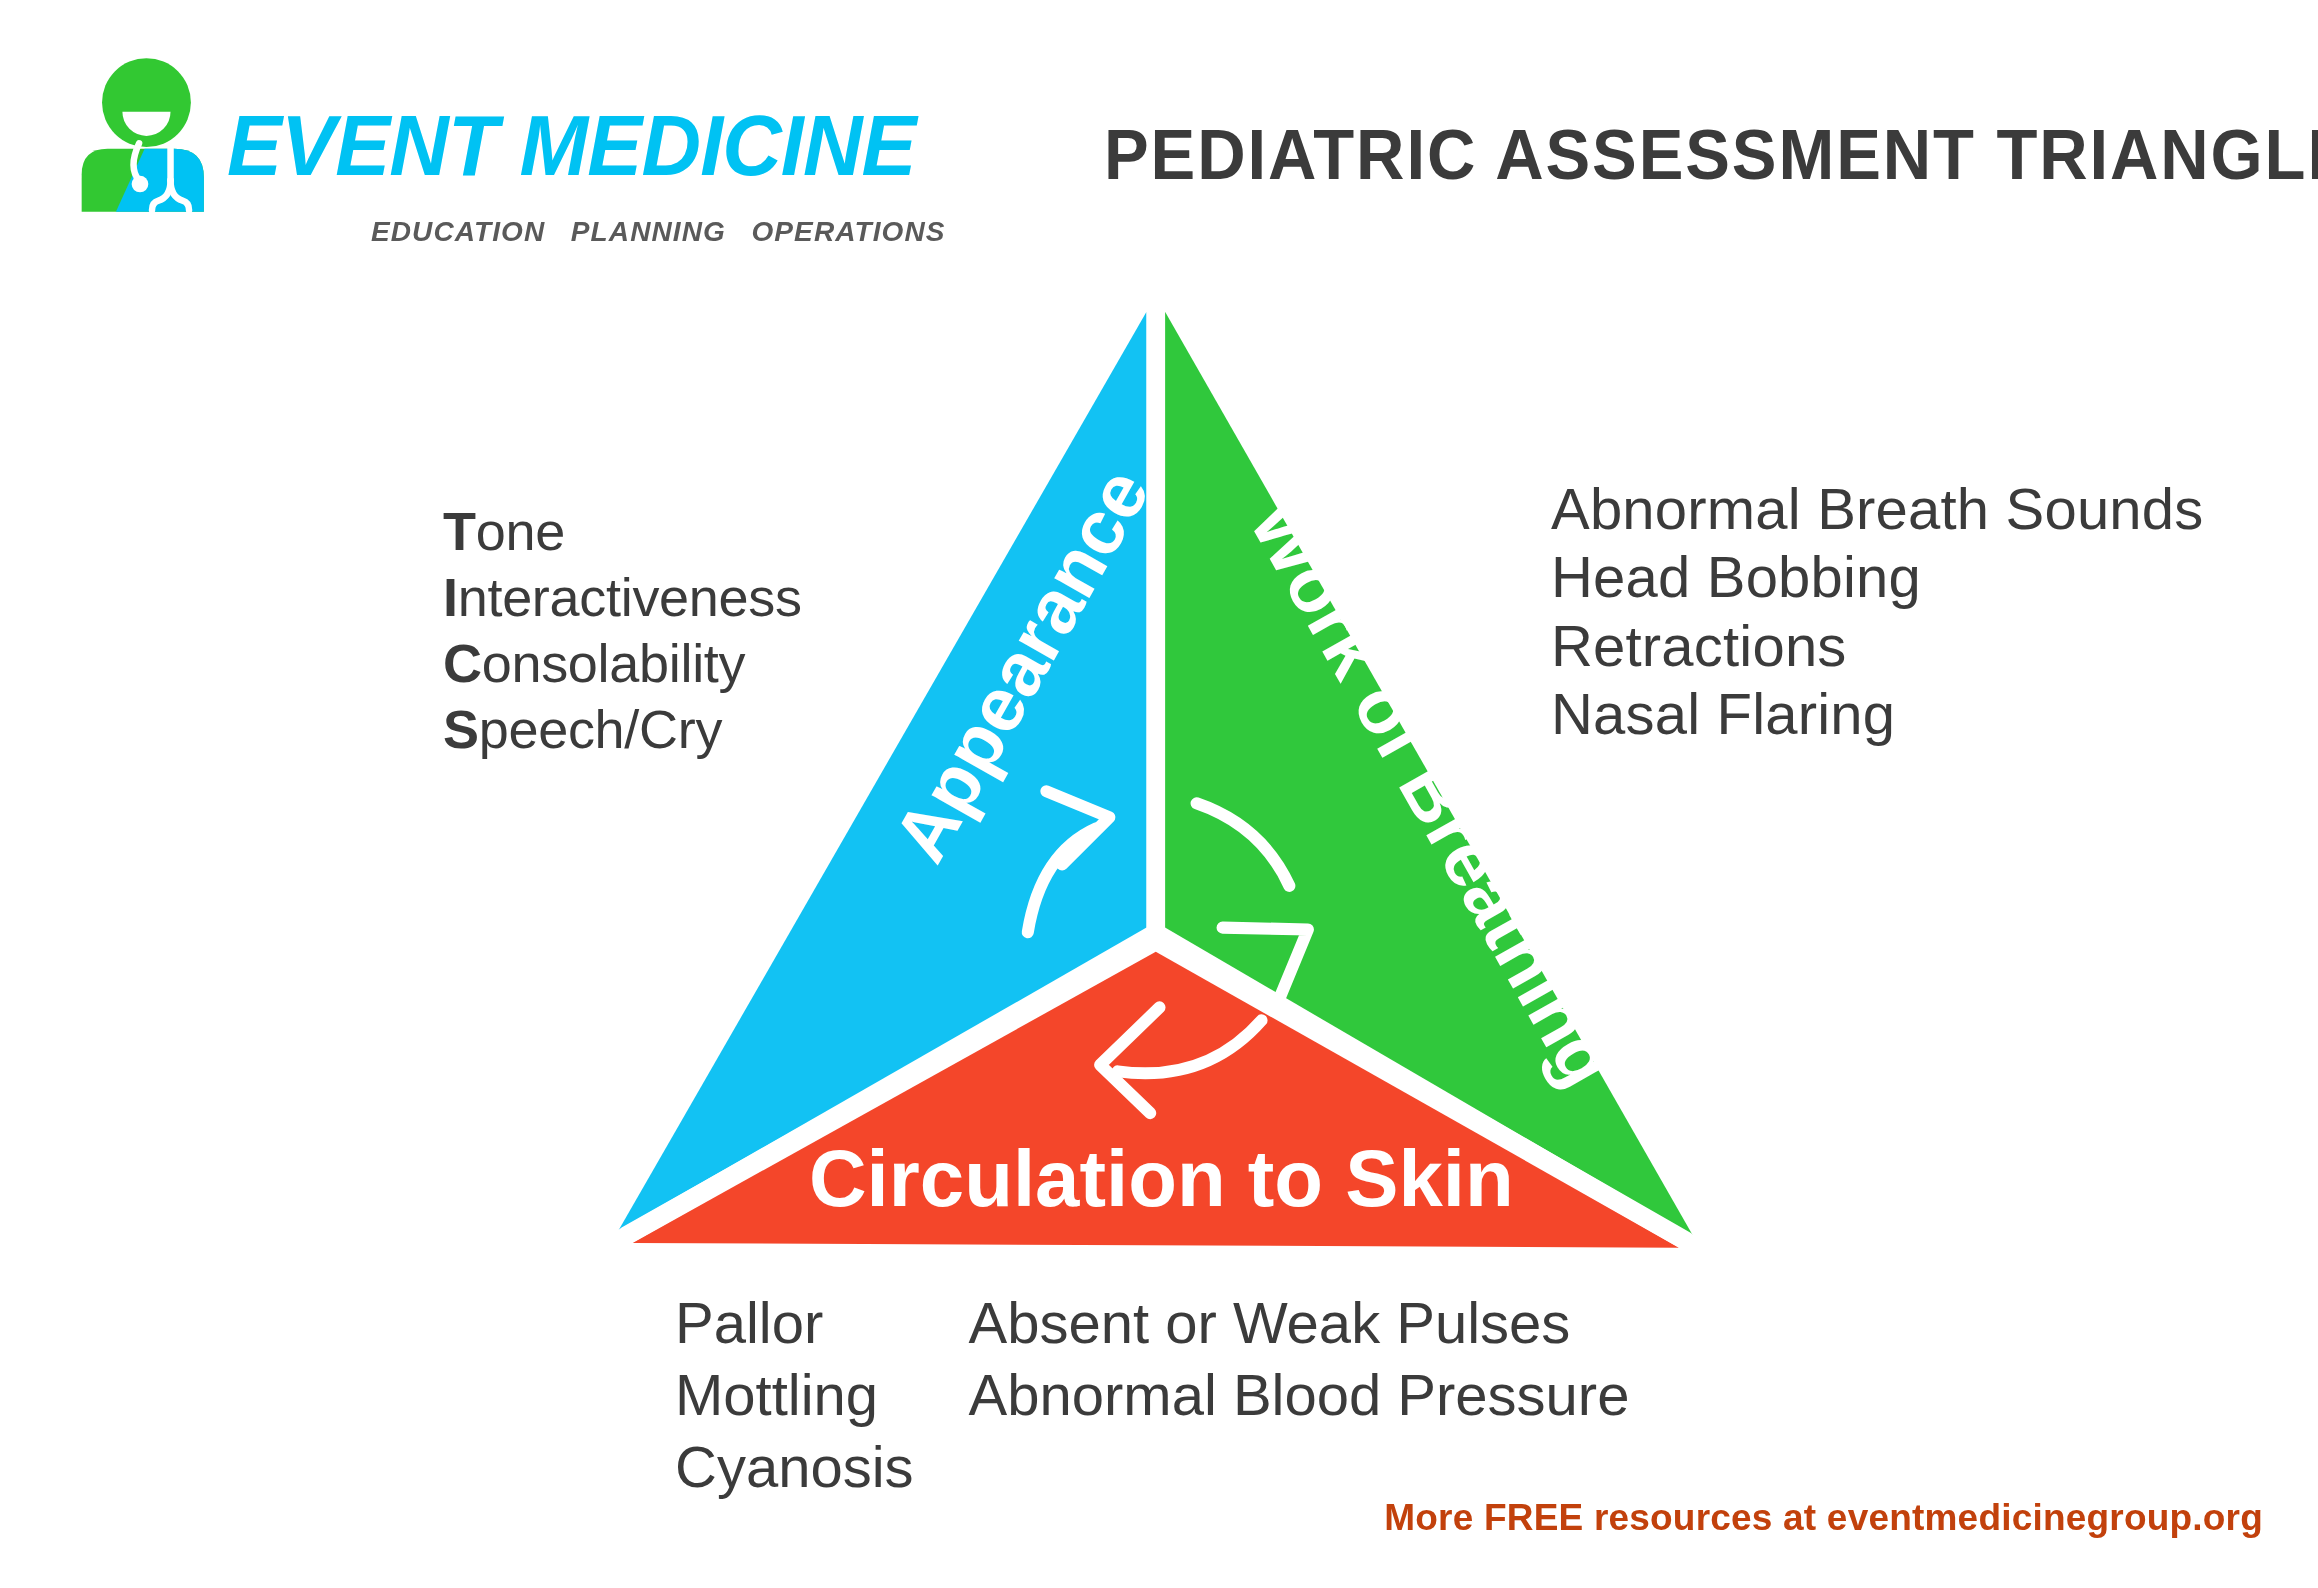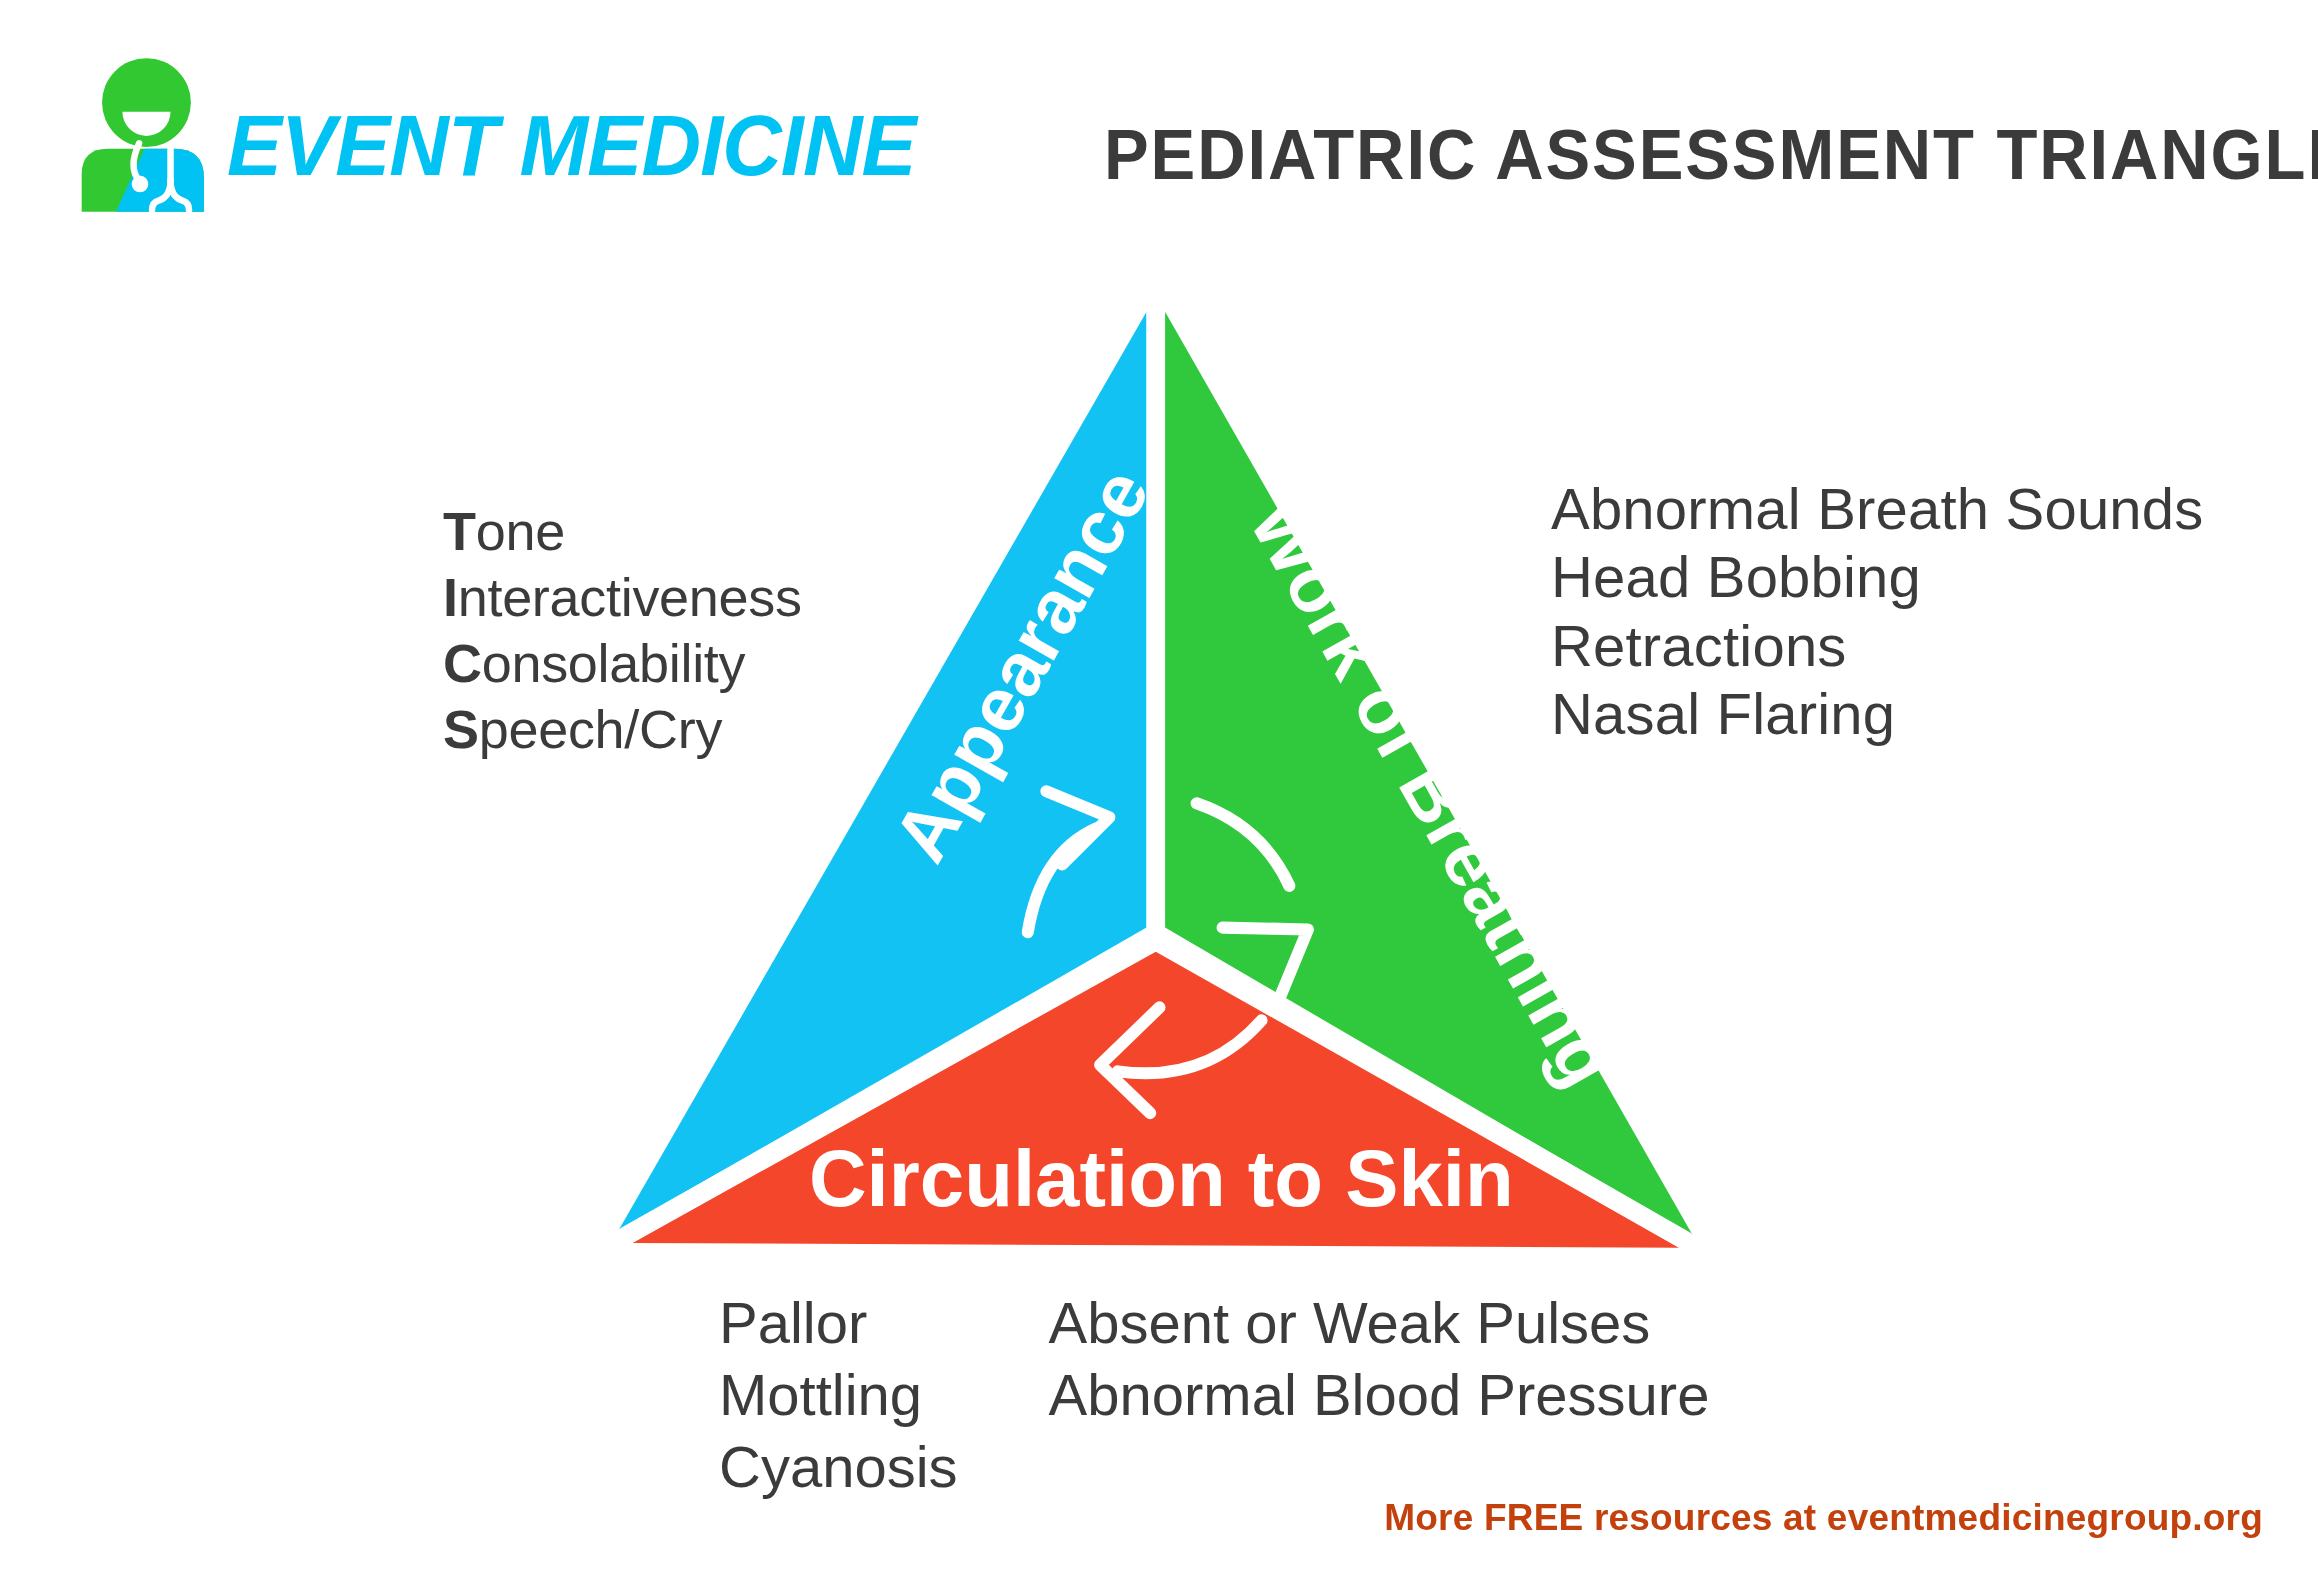--- a/index.html
+++ b/index.html
@@ -120,22 +120,21 @@
 
   #circulation-lists {
     position: absolute;
     left: 675px;
     top: 1287px;
     font-family: "Liberation Sans Narrow", "Liberation Sans", sans-serif;
     font-size: 58px;
     line-height: 1.24;
     color: #3b3b3b;
     display: flex;
-    gap: 91px;
-    margin-left: 44px;
+    gap: 55px;
   }
   #circulation-lists .col .item { white-space: nowrap; }
 
   #footer-link {
     position: absolute;
     left: 0px;
     top: 1497px;
     width: 2263px;
     text-align: right;
     font-family: "Liberation Sans Narrow", "Liberation Sans", sans-serif;
@@ -166,20 +165,25 @@
         <path d="M80 106 Q68 132 80 146" stroke="#ffffff" stroke-width="7" fill="none" stroke-linecap="round"></path>
         <circle cx="81" cy="150" r="9" fill="#ffffff"></circle>
         <path d="M114 110 L114 146" stroke="#ffffff" stroke-width="7" fill="none" stroke-linecap="round"></path>
         <path d="M114 146 Q114 164 101 168 Q94 170 94 178" stroke="#ffffff" stroke-width="7" fill="none" stroke-linecap="round"></path>
         <path d="M114 146 Q114 164 127 168 Q134 170 134 178" stroke="#ffffff" stroke-width="7" fill="none" stroke-linecap="round"></path>
       </svg>
     </div>
 
     <div id="brand-wordmark">EVENT MEDICINE</div>
 
+    <div id="brand-tagline">
+      <span>EDUCATION</span>
+      <span>PLANNING</span>
+      <span>OPERATIONS</span>
+    </div>
   </div>
 
   <div id="page-title">PEDIATRIC ASSESSMENT TRIANGLE</div>
 
   <svg id="triangle-figure" viewBox="0 0 2500 1713">
 
     <polygon points="1236,336 1236,1000 667,1326" fill="#12C2F3"></polygon>
 
     <polygon points="1256,336 1825,1332 1256,1000" fill="#30C83C"></polygon>
 

